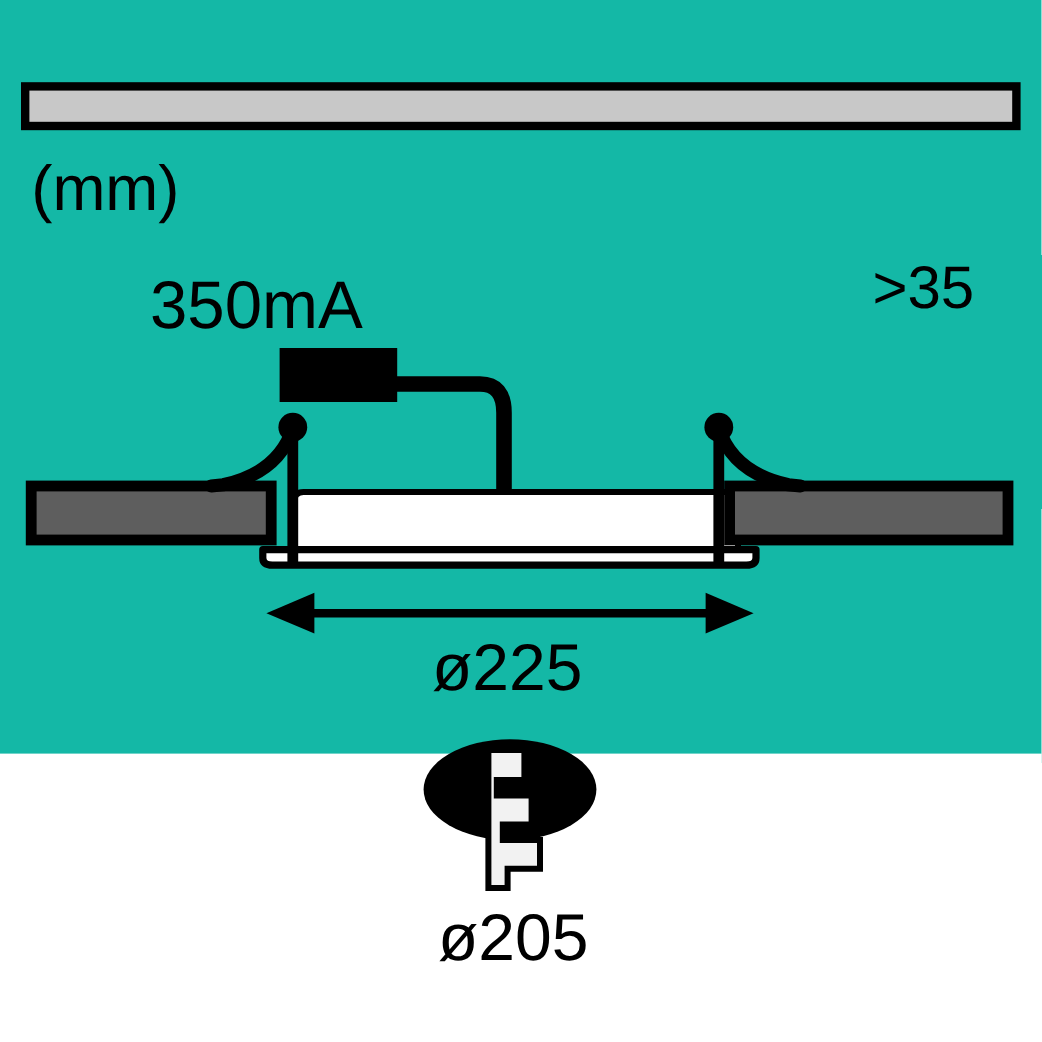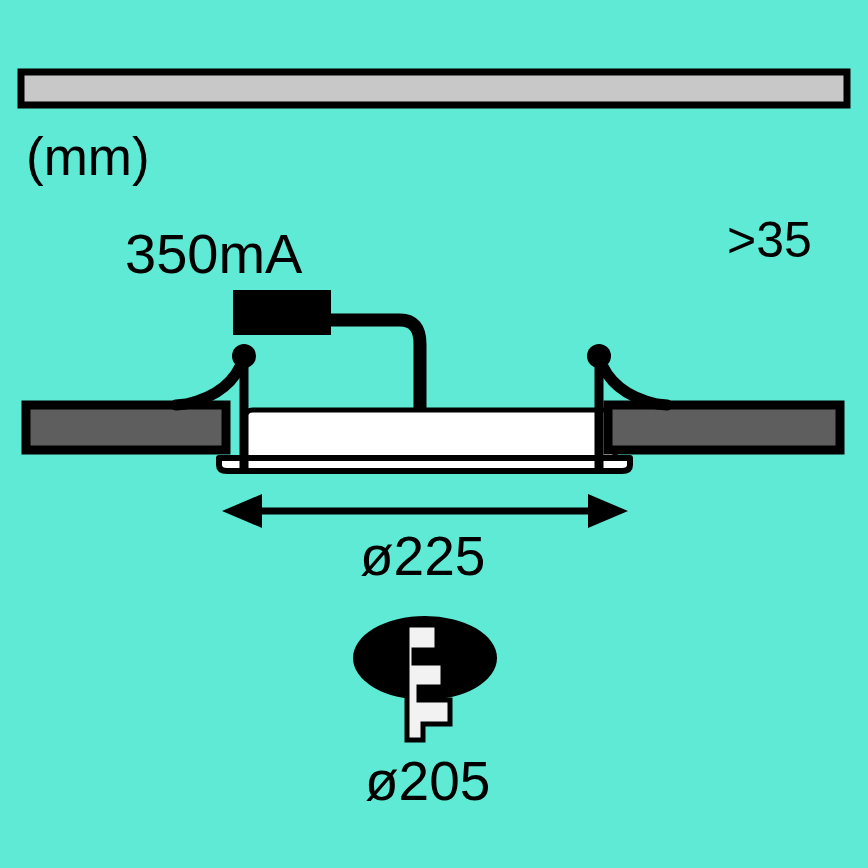--- a/index.html
+++ b/index.html
@@ -11,22 +11,22 @@
   body {
     width: 868px;
     height: 868px;
     overflow: hidden;
     font-family: "Liberation Sans", sans-serif;
     color: #000000;
   }
   #drawing-root {
     position: relative;
     width: 868px;
-    height: 868px;
-    background: #5eead4;
+    height: 628px;
+    background: #14b8a6;
   }
   #drawing-svg {
     position: absolute;
     top: 0;
     left: 0;
     width: 868px;
     height: 868px;
     display: block;
   }
   .dim-text {

